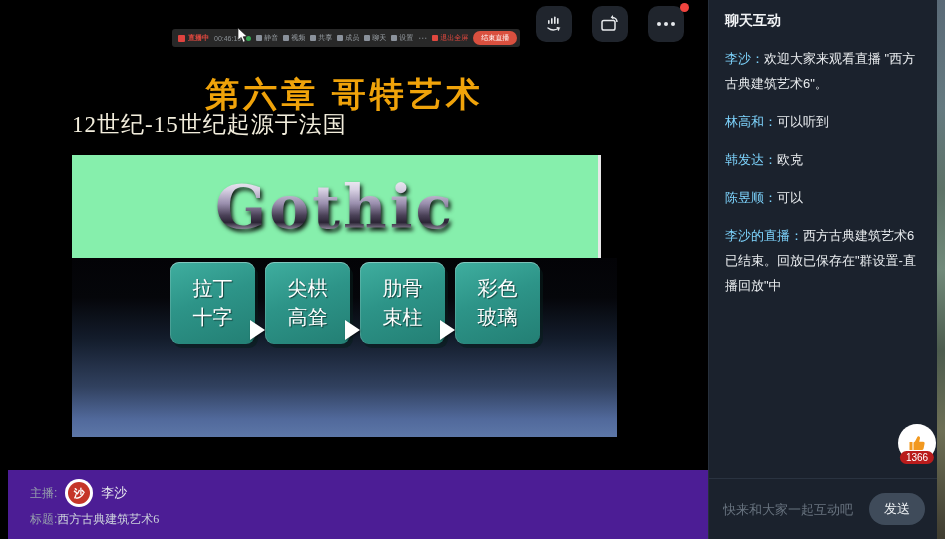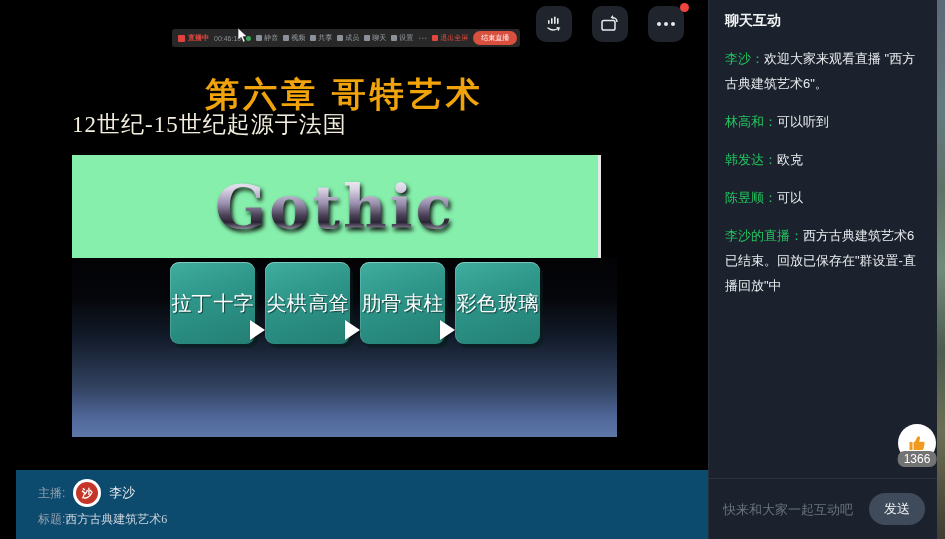--- a/index.html
+++ b/index.html
@@ -41,63 +41,63 @@
       -webkit-background-clip:text;background-clip:text;color:transparent;
       filter:drop-shadow(2px 3px 2px rgba(0,0,0,.9));}
   .grad-panel{position:absolute;left:72px;top:258px;width:545px;height:179px;
       background:linear-gradient(180deg,#030306 0%,#05060a 22%,#131c2b 45%,#31415f 72%,
                  #51699b 90%,#5d77a8 100%);}
 
   .fbox{position:absolute;top:262px;width:85px;height:82px;border-radius:9px;z-index:2;
       background:linear-gradient(160deg,#3fae9f 0%,#2d9488 45%,#237f74 100%);
       box-shadow:inset 0 1px 0 rgba(255,255,255,.35),inset 1px 0 0 rgba(255,255,255,.15),
                  3px 4px 0 rgba(8,30,28,.55);
-      display:flex;flex-direction:row;align-items:center;justify-content:center;gap:2px;
+      display:flex;flex-direction:column;align-items:center;justify-content:center;gap:2px;
       font-family:"Liberation Serif",serif;font-size:20px;color:#fff;
       text-shadow:1px 1px 1px rgba(0,0,0,.55);}
   .farrow{position:absolute;top:320px;width:0;height:0;z-index:3;
       border-left:15px solid #fff;border-top:10px solid transparent;
       border-bottom:10px solid transparent;filter:drop-shadow(1px 1px 1px rgba(0,0,0,.5));}
 
   
   .controls{position:absolute;left:536px;top:6px;display:flex;gap:20px;z-index:10;}
   .ctrl{position:relative;width:36px;height:36px;border-radius:10px;background:#20252d;
       border:0;display:flex;align-items:center;justify-content:center;cursor:pointer;padding:0;}
   .dots{display:flex;gap:3px;}
   .dots i{width:4px;height:4px;border-radius:50%;background:#e6e9ec;display:block;}
   .reddot{position:absolute;right:-5px;top:-3px;width:9px;height:9px;border-radius:50%;
       background:#f0443e;}
 
   
-  .footer{position:absolute;left:16px;bottom:0;width:708px;height:69px;background:#0c4a6e;
+  .footer{position:absolute;left:8px;bottom:0;width:708px;height:69px;background:#4c1d95;
       padding:8px 0 0 22px;}
   .frow{display:flex;align-items:center;gap:8px;height:30px;}
   .flabel{font-size:12px;color:#97a1ad;}
   .fname{font-size:13px;color:#e8ebee;}
   .fval{font-size:12px;color:#cdd4dc;font-family:Liberation Serif, serif;}
   .frow2{display:flex;align-items:center;gap:0;margin-top:3px;}
   .avatar{width:28px;height:28px;border-radius:50%;background:#fff;display:flex;
       align-items:center;justify-content:center;flex:none;}
   .seal{width:22px;height:22px;border-radius:50%;background:#c53528;color:#fff;
       font:700 11px "Liberation Serif",serif;display:flex;align-items:center;
       justify-content:center;}
 
   
   .chat{position:absolute;right:8px;top:0;width:229px;height:539px;background:#1b222d;
       border-left:1px solid #262f3b;}
   .chat-header{padding:12px 16px 6px;font-size:14px;font-weight:700;color:#f1f3f5;}
   .msgs{padding:10px 16px 0;}
   .msg{margin:0 0 13px;font-size:13px;line-height:25px;}
-  .msg .u{color:#22c55e;}
+  .msg .u{color:#7dd3fc;}
   .msg .t{color:#e9ecef;}
   .like{position:absolute;left:189px;top:424px;width:38px;height:38px;border-radius:50%;
       background:#fff;border:0;cursor:pointer;display:flex;align-items:center;
       justify-content:center;padding:0;}
   .like-count{position:absolute;left:50%;transform:translateX(-50%);top:27px;
-      background:#737373;color:#fff;font-size:12px;padding:1px 6px;border-radius:7px;
+      background:#b91c1c;color:#fff;font-size:10px;padding:1px 6px;border-radius:7px;
       white-space:nowrap;}
   .input-bar{position:absolute;left:0;bottom:0;width:100%;height:61px;
       border-top:1px solid #2a3340;display:flex;align-items:center;gap:8px;padding:0 12px;}
   .chat-input{flex:1;min-width:0;background:transparent;border:0;outline:none;
       color:#e8ebef;font-size:13px;font-family:"Liberation Sans",sans-serif;}
   .chat-input::placeholder{color:#68737f;}
   .send{flex:none;width:56px;height:32px;border-radius:16px;background:#3f4b5a;
       color:#eef1f4;border:0;font-size:13px;cursor:pointer;}
 
   

